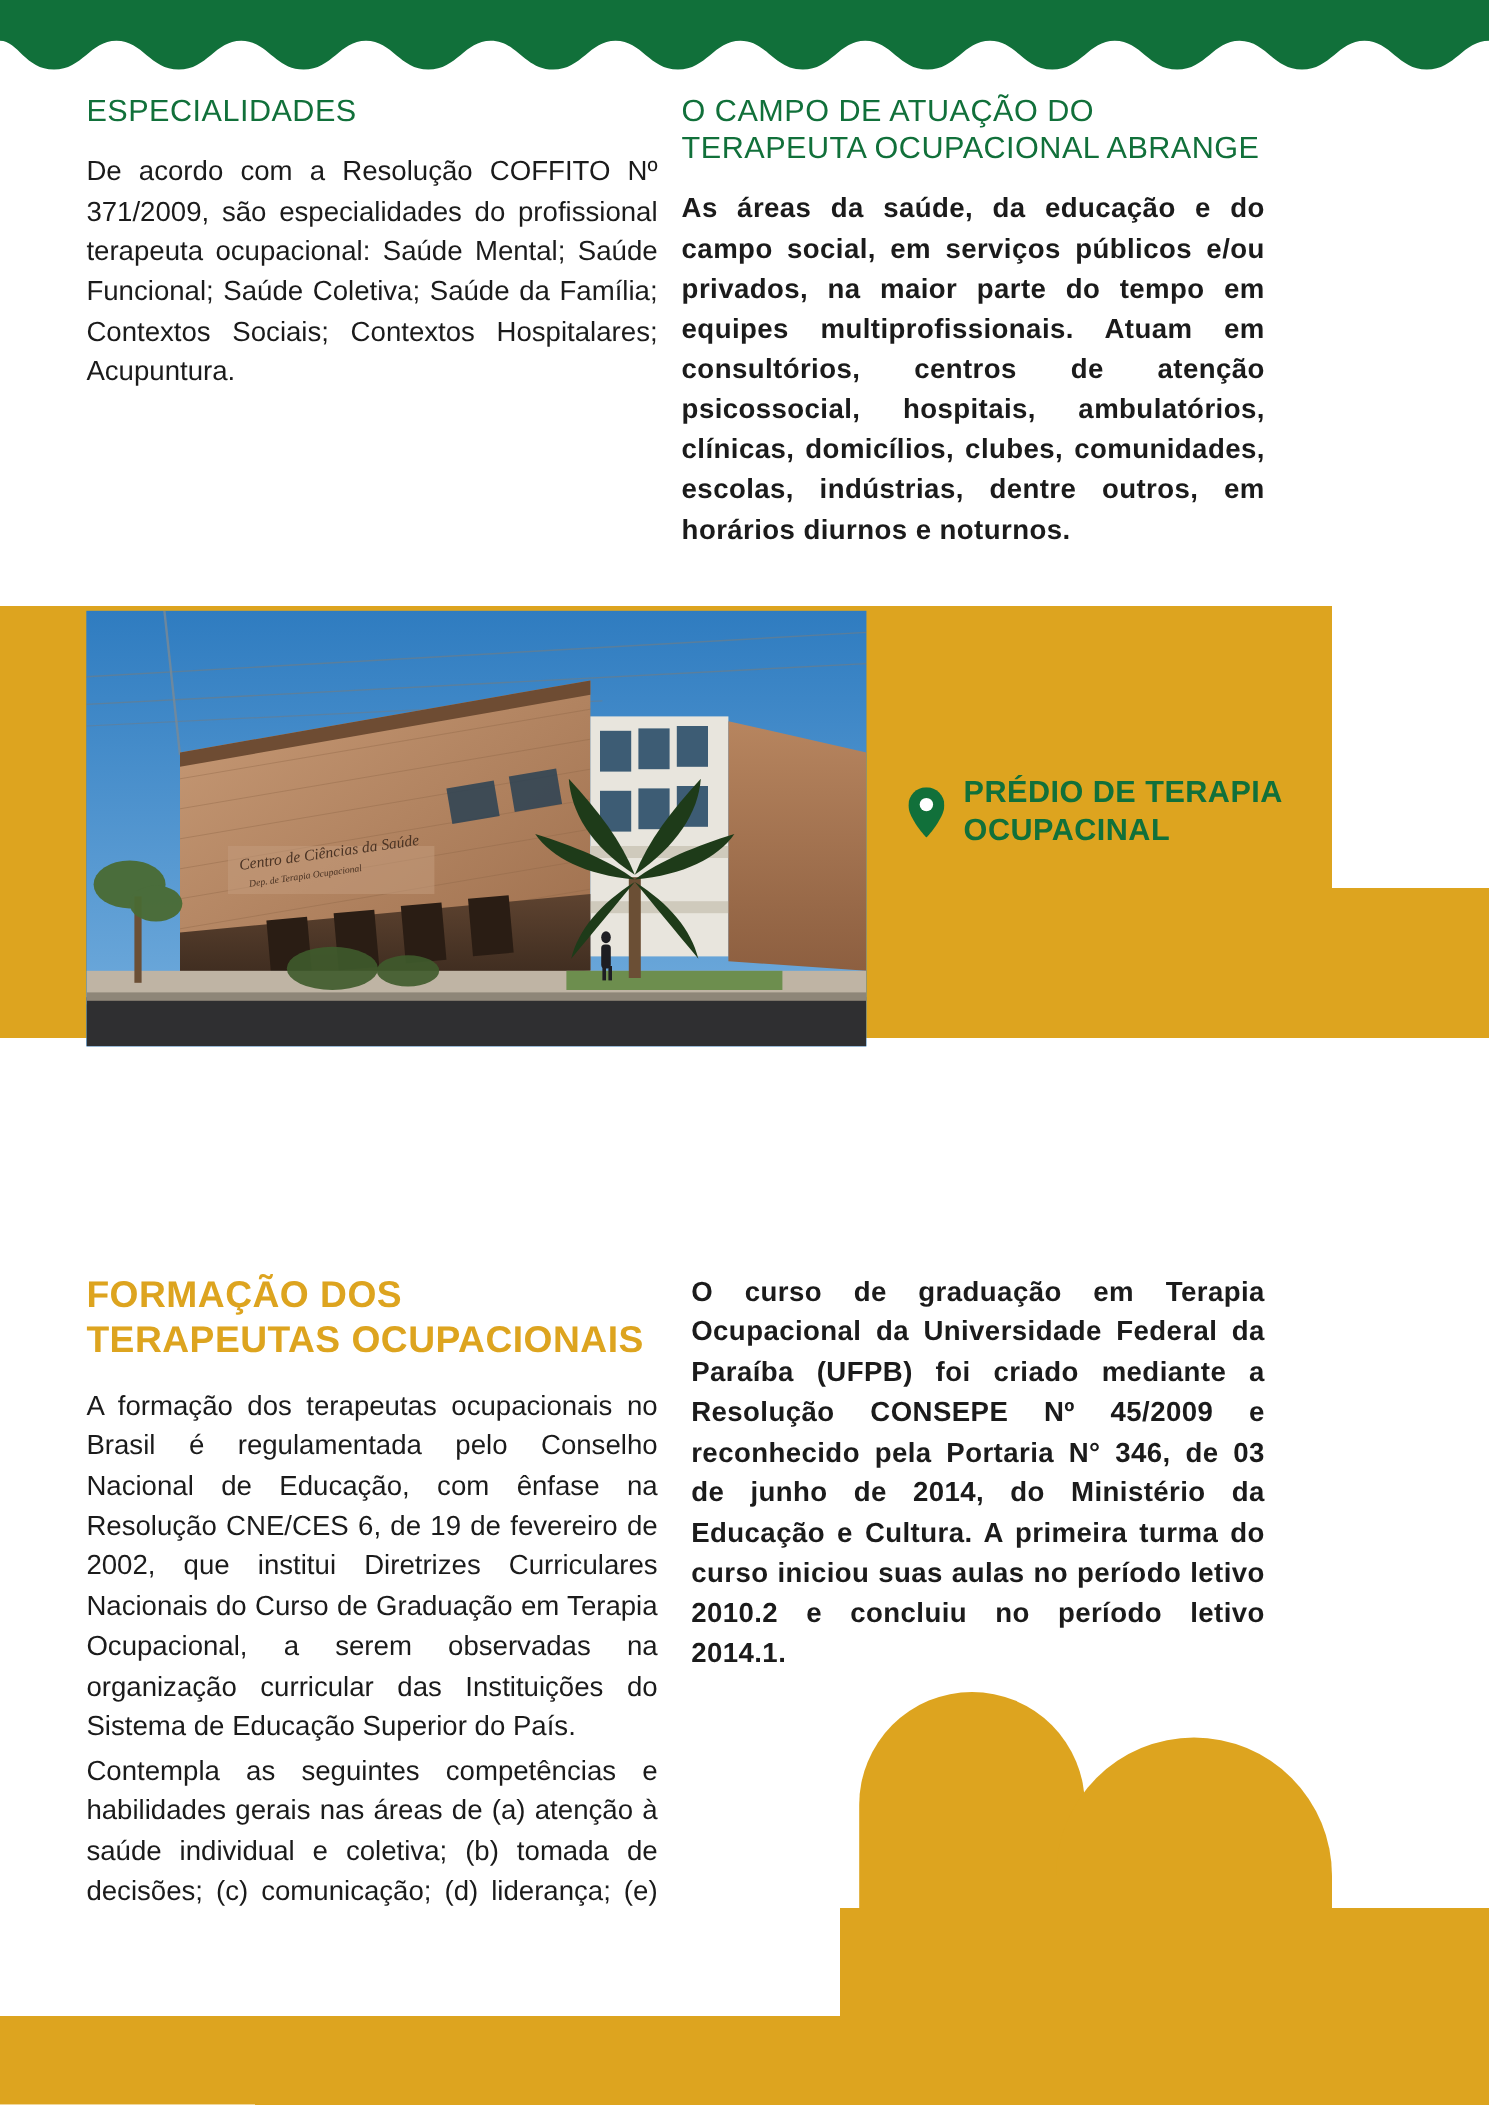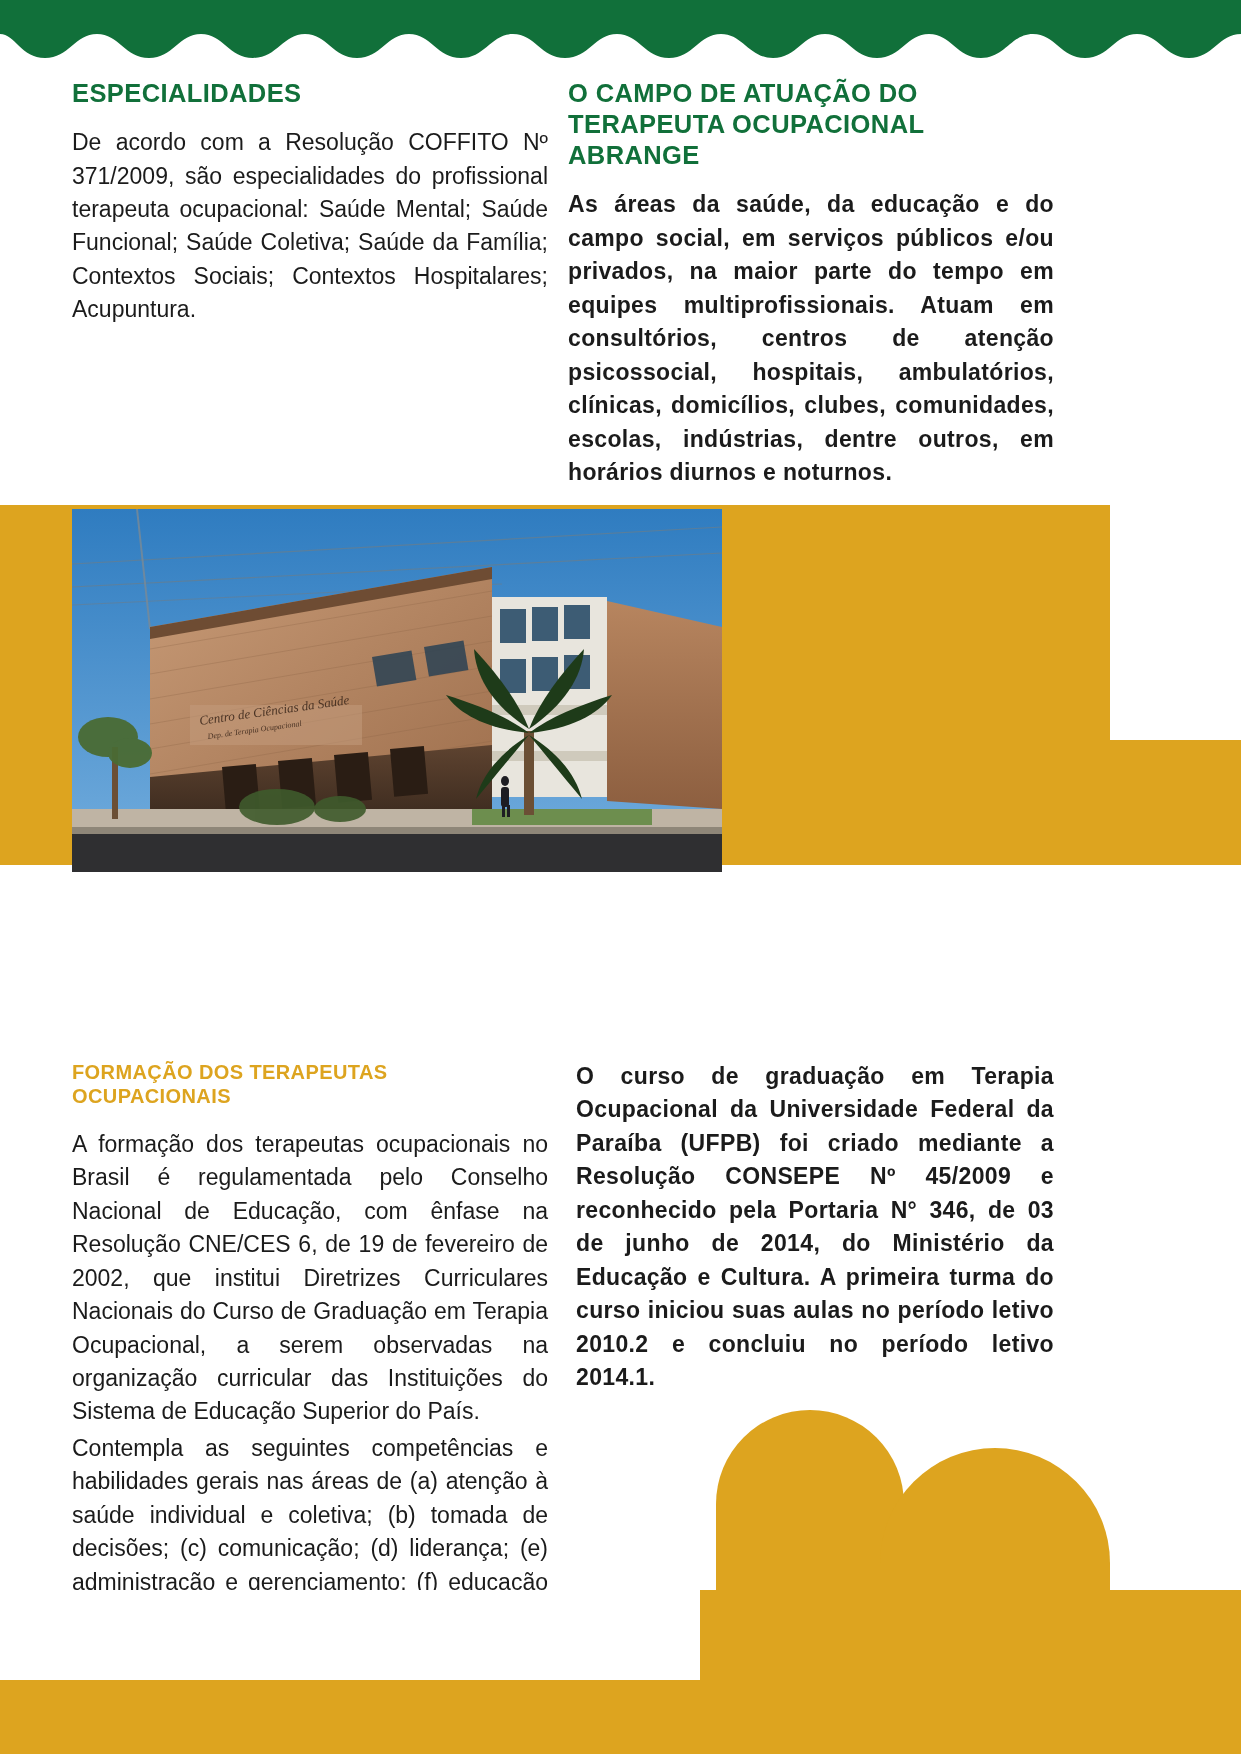--- a/index.html
+++ b/index.html
@@ -46,28 +46,28 @@
   .col-right-top {
     position: absolute;
     left: 568px;
     top: 0;
     width: 486px;
   }
 
   h2.green-head {
     color: #11703a;
     font-size: 25.5px;
-    font-weight: bold;
+    font-weight: normal;
     letter-spacing: 0.4px;
     line-height: 1.22;
     margin-bottom: 17px;
   }
   h2.yellow-head {
     color: #dda41f;
-    font-size: 20px;
+    font-size: 31px;
     font-weight: bold;
     letter-spacing: 0.4px;
     line-height: 1.22;
     margin-bottom: 19px;
   }
 
   p.body {
     color: #1b1b1b;
     font-size: 23px;
     line-height: 1.455;
@@ -335,20 +335,29 @@
 
       <g fill="#1d1d22">
         <ellipse cx="433" cy="272" rx="4" ry="5"></ellipse>
         <rect x="429" y="278" width="8" height="20" rx="3"></rect>
         <rect x="430" y="296" width="3" height="12"></rect>
         <rect x="435" y="296" width="3" height="12"></rect>
       </g>
     </svg>
   </div>
 
+  <div class="caption">
+    <span class="pin-icon">
+      <svg viewBox="0 0 30 42" xmlns="http://www.w3.org/2000/svg">
+        <path d="M15 0 C6.7 0 0 6.7 0 15 C0 26 15 42 15 42 C15 42 30 26 30 15 C30 6.7 23.3 0 15 0 Z" fill="#11703a"></path>
+        <circle cx="15" cy="14.5" r="5.6" fill="#ffffff"></circle>
+      </svg>
+    </span>
+    <span class="caption-text">PRÉDIO DE TERAPIA OCUPACINAL</span>
+  </div>
 
   <div class="sec-bottom">
 
     <div class="col-left-bot">
       <h2 class="yellow-head">FORMAÇÃO DOS TERAPEUTAS OCUPACIONAIS</h2>
       <p class="body tight">A formação dos terapeutas ocupacionais no Brasil é regulamentada pelo Conselho Nacional de Educação, com ênfase na Resolução CNE/CES 6, de 19 de fevereiro de 2002, que institui Diretrizes Curriculares Nacionais do Curso de Graduação em Terapia Ocupacional, a serem observadas na organização curricular das Instituições do Sistema de Educação Superior do País.</p>
       <p class="body tight">Contempla as seguintes competências e habilidades gerais nas áreas de (a) atenção à saúde individual e coletiva; (b) tomada de decisões; (c) comunicação; (d) liderança; (e) administração e gerenciamento; (f) educação permanente e 18 competências específicas.</p>
       <span class="url-link">http://portal.mec.gov.br/cne/arquivos/pdf/-CES062002.pdf.</span>
     </div>
 

